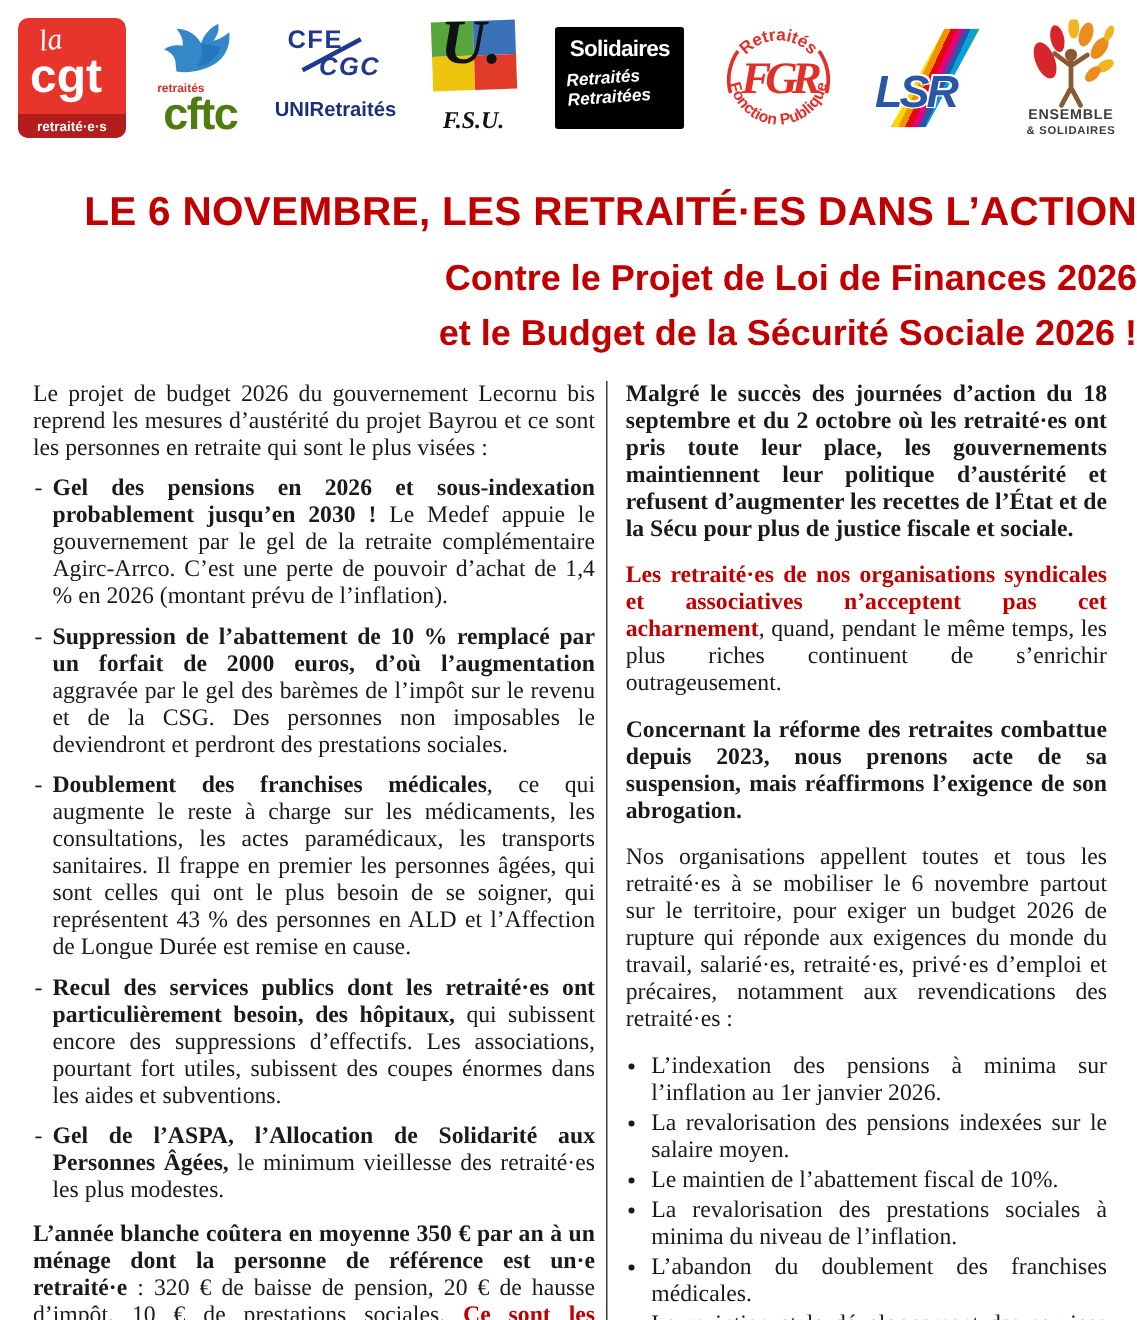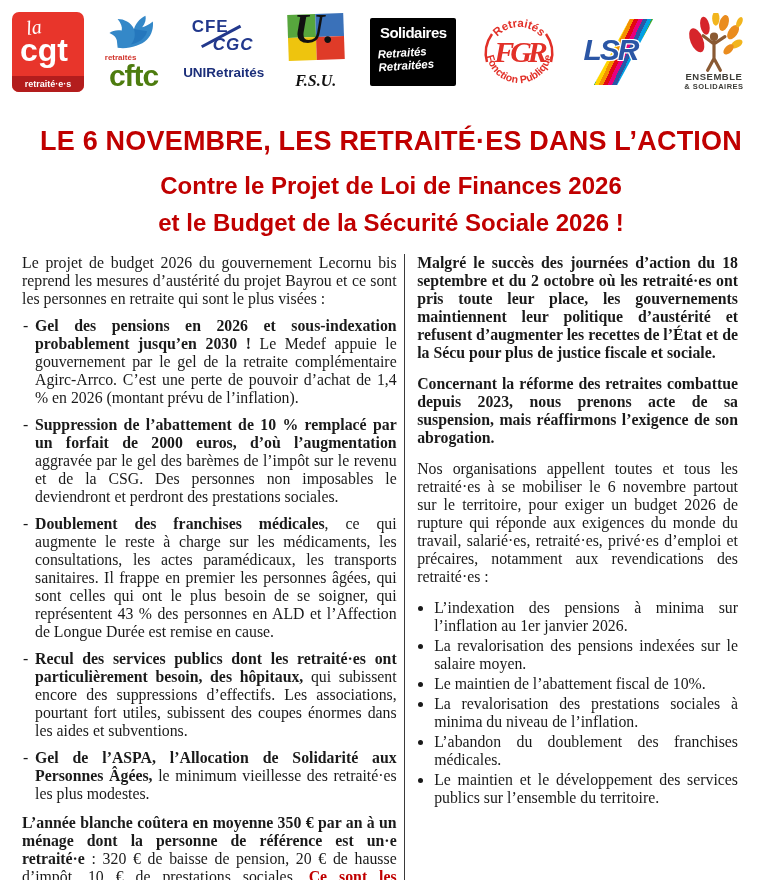--- a/index.html
+++ b/index.html
@@ -49,31 +49,31 @@
 
   
   .fgr-box svg{display:block;}
 
   
   .lsr-box{position:relative;width:78px;height:66px;}
   .lsr-band{position:absolute;inset:0;
     background:repeating-linear-gradient(115deg,#2b56a5 0 4px,#00a0e3 4px 8px,#3aa935 8px 12px,
                #ffd500 12px 16px,#f39200 16px 20px,#e30613 20px 24px,#e6007e 24px 28px);
     clip-path:polygon(16% 100%,62% 0,92% 0,46% 100%);}
-  .lsr-text{position:absolute;left:2px;bottom:18px;font-family:"Liberation Sans",sans-serif;
+  .lsr-text{position:absolute;left:2px;bottom:6px;font-family:"Liberation Sans",sans-serif;
             font-weight:bold;font-style:italic;font-size:30px;color:#2b56a5;letter-spacing:-2px;
             text-shadow:-1px -1px 0 #fff,1px -1px 0 #fff,-1px 1px 0 #fff,1px 1px 0 #fff;}
 
   
   .ens-box{text-align:center;font-family:"Liberation Sans",sans-serif;}
   .ens-l1{font-weight:bold;font-size:9.5px;color:#3d3d38;letter-spacing:0.5px;margin-top:-2px;}
   .ens-l2{font-weight:bold;font-size:7.5px;color:#3d3d38;letter-spacing:0.5px;}
 
   
-  .headline{font-family:"Liberation Sans",sans-serif;font-weight:bold;color:#c00000;text-align:center;padding-left:24px;}
+  .headline{font-family:"Liberation Sans",sans-serif;font-weight:bold;color:#c00000;text-align:right;padding-left:24px;}
   .headline1{font-size:27px;margin-top:28px;letter-spacing:0.2px;}
   .headline2{font-size:24px;margin-top:15px;}
   .headline3{font-size:24px;margin-top:9px;}
 
   
   .columns{display:flex;margin-top:17px;padding:0 20px 0 22px;font-size:15.8px;line-height:1.14;}
   .col-left{width:376px;}
   .divider{width:1.5px;background:#3a3a3a;margin-left:7px;}
   .col-right{width:322px;margin-left:12px;}
 
@@ -208,20 +208,21 @@
         <li><span class="b">Recul des services publics dont les retraité·es ont particulièrement besoin, des hôpitaux,</span><span> qui subissent encore des suppressions d’effectifs. Les associations, pourtant fort utiles, subissent des coupes énormes dans les aides et subventions.</span></li>
         <li><span class="b">Gel de l’ASPA, l’Allocation de Solidarité aux Personnes Âgées,</span><span> le minimum vieillesse des retraité·es les plus modestes.</span></li>
       </ul>
       <p class="closing"><span class="b">L’année blanche coûtera en moyenne 350 € par an à un ménage dont la personne de référence est un·e retraité·e</span><span> : 320 € de baisse de pension, 20 € de hausse d’impôt, 10 € de prestations sociales. </span><span class="b red">Ce sont les retraité·es les plus touché·es</span></p>
     </section>
 
     <div class="divider"></div>
 
     <section class="col-right">
       <p class="rp"><span class="b">Malgré le succès des journées d’action du 18 septembre et du 2 octobre où les retraité·es ont pris toute leur place, les gouvernements maintiennent leur politique d’austérité et refusent d’augmenter les recettes de l’État et de la Sécu pour plus de justice fiscale et sociale.</span></p>
+      <p class="rp"><span class="b red">Les retraité·es de nos organisations syndicales et associatives n’acceptent pas cet acharnement</span><span>, quand, pendant le même temps, les plus riches continuent de s’enrichir outrageusement.</span></p>
       <p class="rp"><span class="b">Concernant la réforme des retraites combattue depuis 2023, nous prenons acte de sa suspension, mais réaffirmons l’exigence de son abrogation.</span></p>
       <p class="rp"><span>Nos organisations appellent toutes et tous les retraité·es à se mobiliser le 6 novembre partout sur le territoire, pour exiger un budget 2026 de rupture qui réponde aux exigences du monde du travail, salarié·es, retraité·es, privé·es d’emploi et précaires, notamment aux revendications des retraité·es :</span></p>
       <ul class="dot-list">
         <li>L’indexation des pensions à minima sur l’inflation au 1er janvier 2026.</li>
         <li>La revalorisation des pensions indexées sur le salaire moyen.</li>
         <li>Le maintien de l’abattement fiscal de 10%.</li>
         <li>La revalorisation des prestations sociales à minima du niveau de l’inflation.</li>
         <li>L’abandon du doublement des franchises médicales.</li>
         <li>Le maintien et le développement des services publics sur l’ensemble du territoire.</li>
       </ul>

